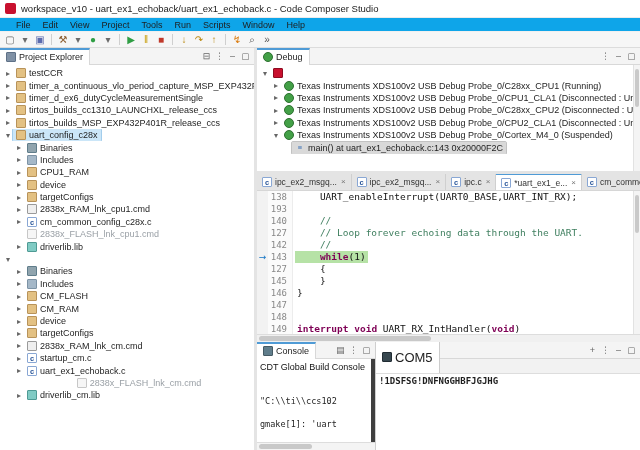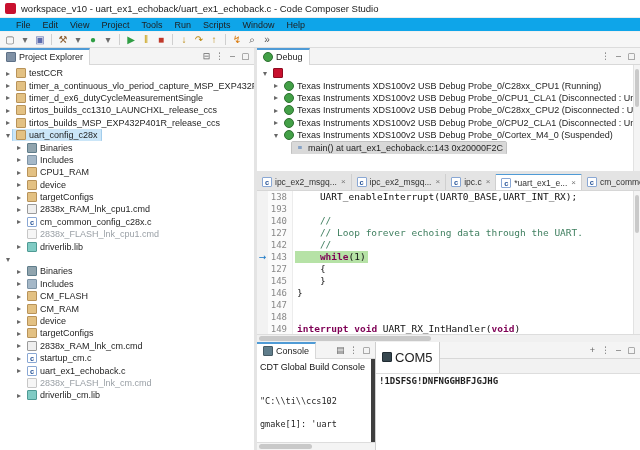--- a/index.html
+++ b/index.html
@@ -305,21 +305,21 @@
               <span class="tlabel">startup_cm.c</span>
             </span>
           </div>
           <div class="trow" style="padding-left: 14px;">
             <span class="arrow">▸</span>
             <span class="twrap">
               <span class="ticon icon-c-file">c</span>
               <span class="tlabel">uart_ex1_echoback.c</span>
             </span>
           </div>
-          <div class="trow dim" style="padding-left: 14px;">
+          <div class="trow dim" style="padding-left: 14px; justify-content: center;">
             <span class="arrow"></span>
             <span class="twrap">
               <span class="ticon icon-cmd-file"></span>
               <span class="tlabel">2838x_FLASH_lnk_cm.cmd</span>
             </span>
           </div>
           <div class="trow" style="padding-left: 14px;">
             <span class="arrow">▸</span>
             <span class="twrap">
               <span class="ticon icon-lib-file"></span>

